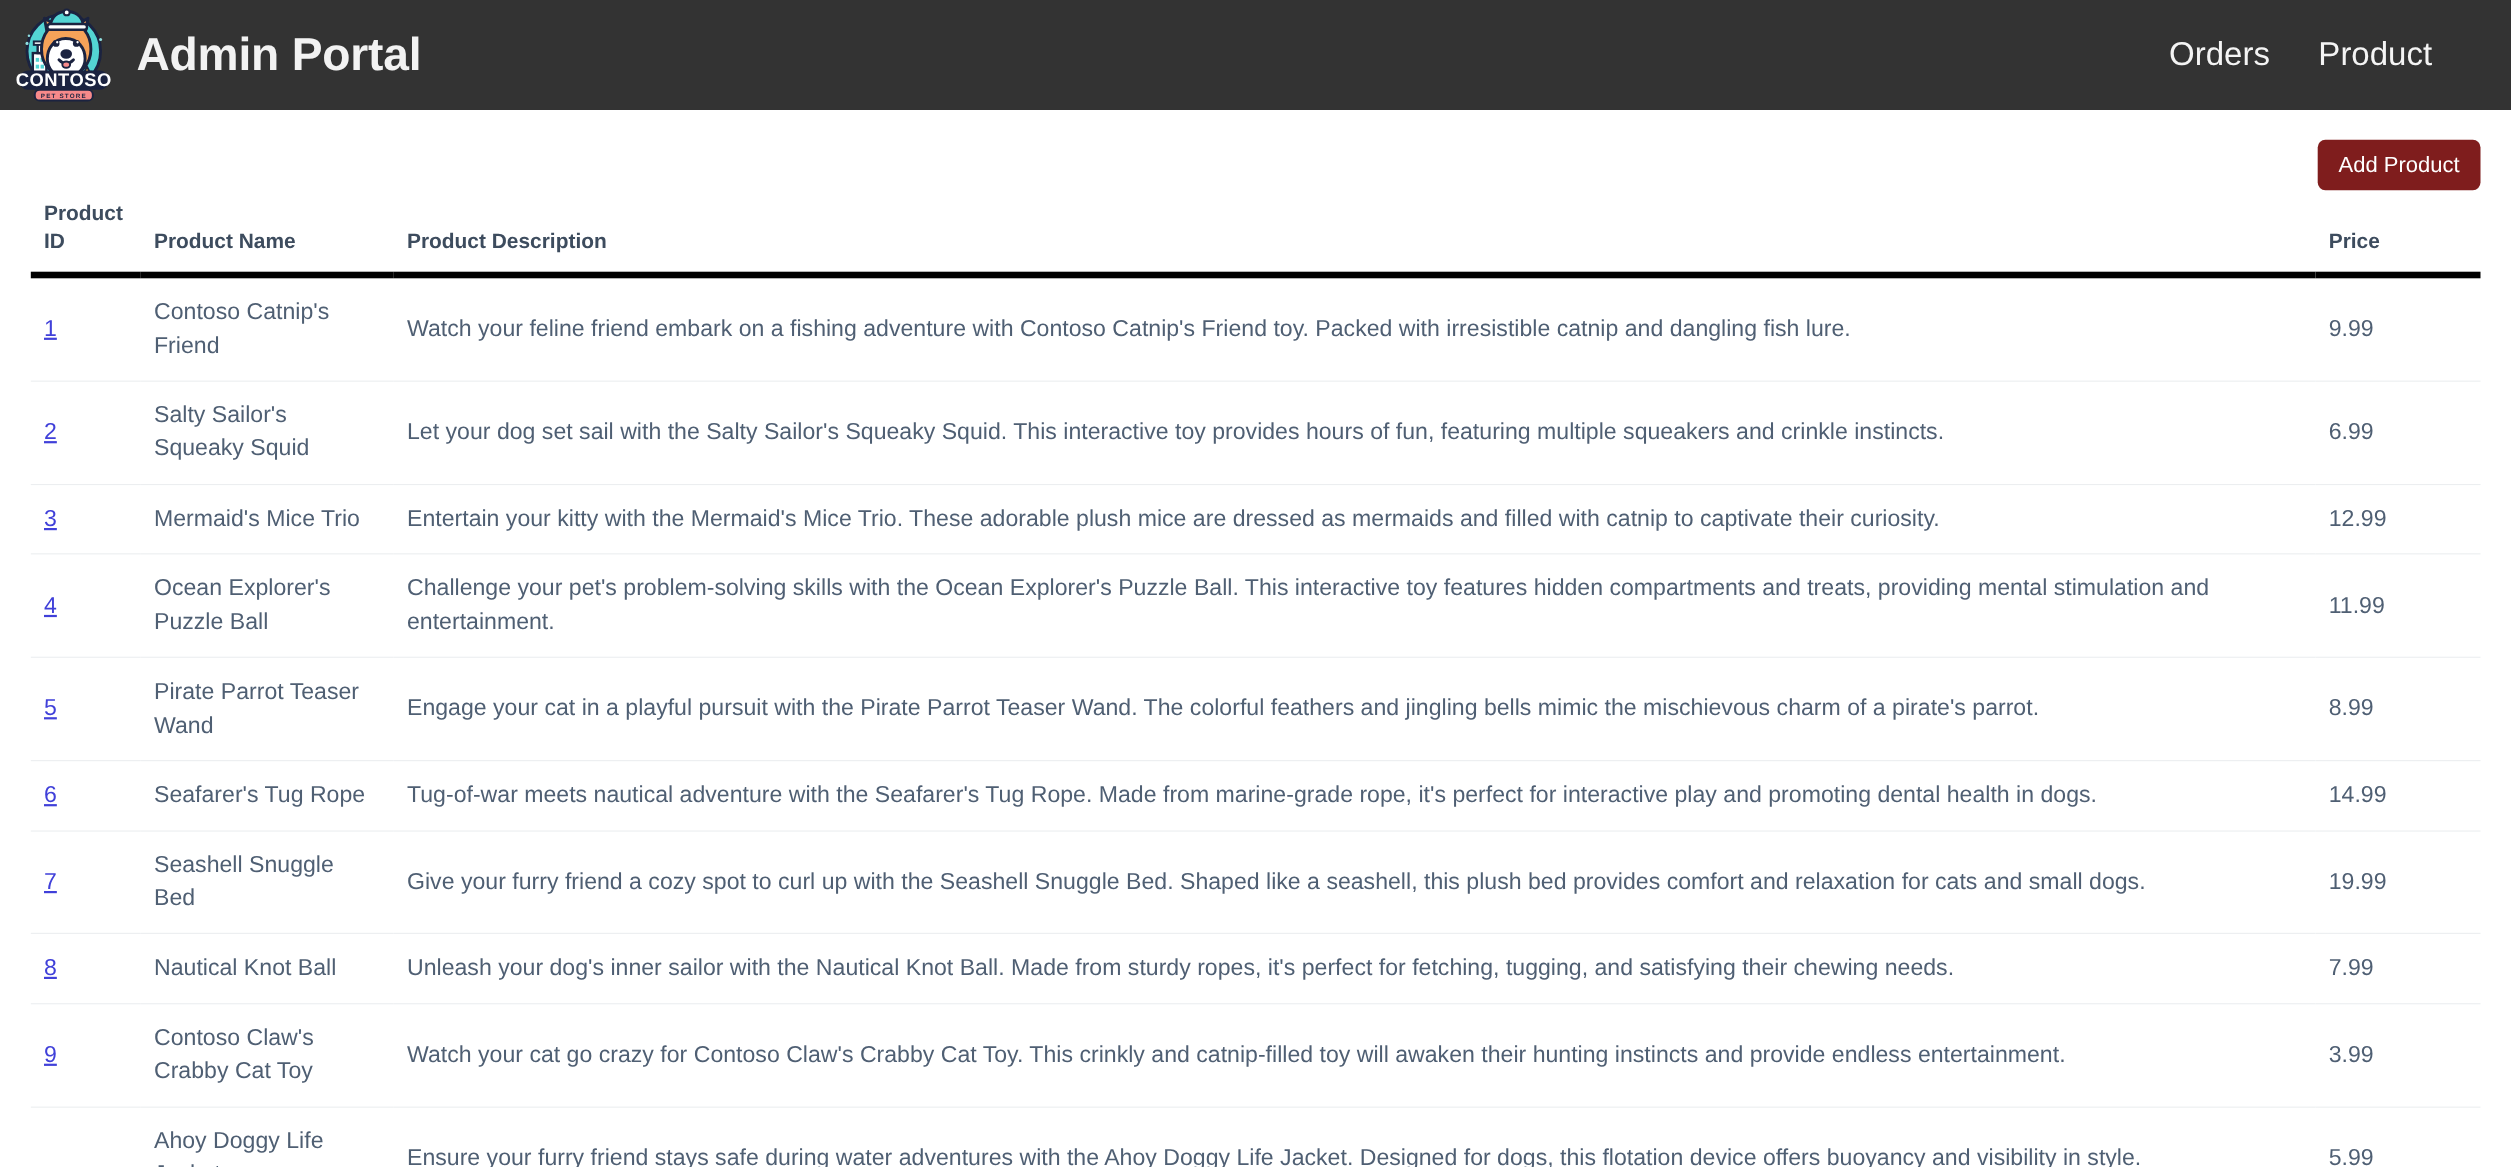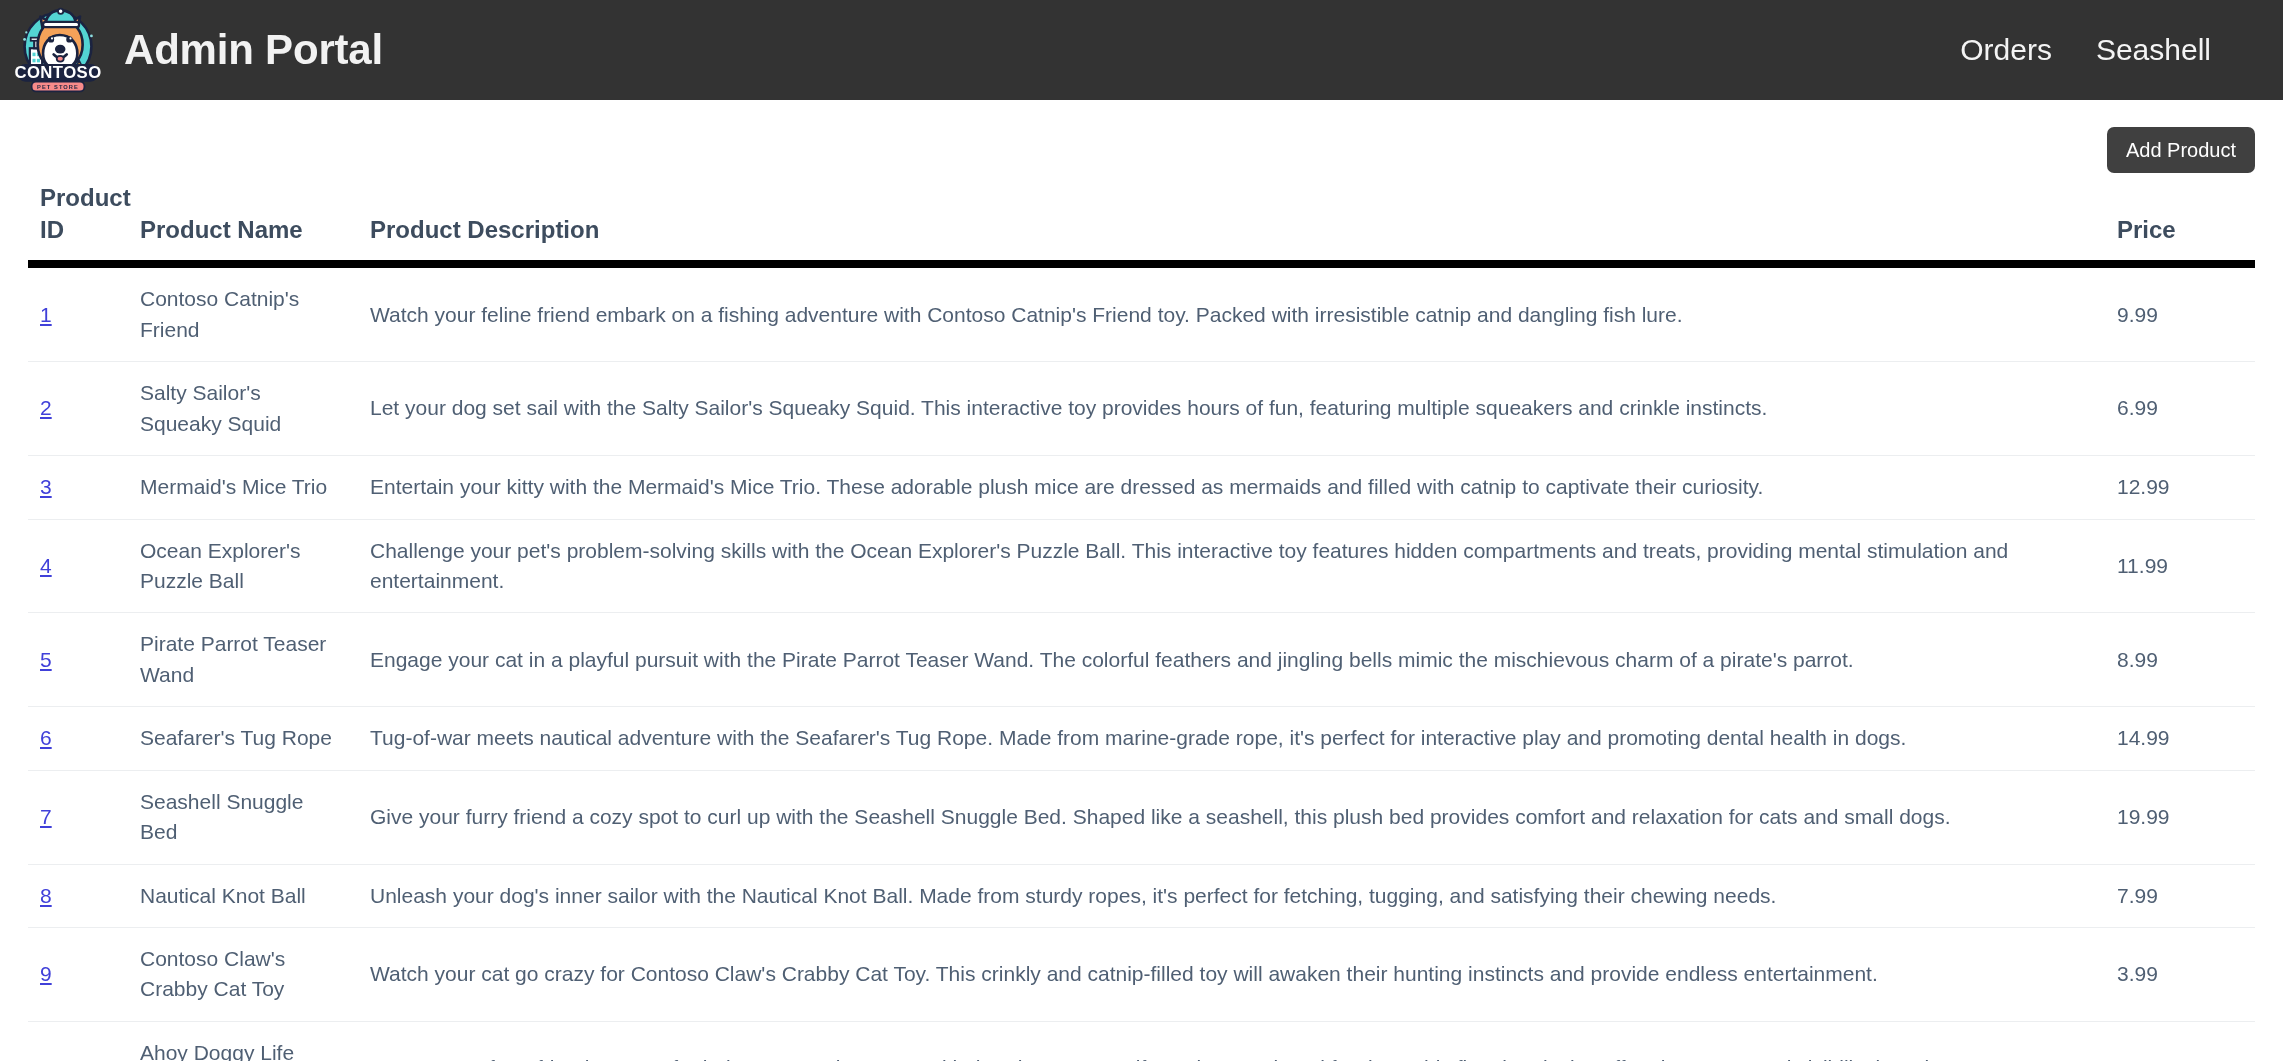--- a/index.html
+++ b/index.html
@@ -63,46 +63,46 @@
     padding: 0 28px;
     width: 100%;
   }
   .toolbar {
     display: flex;
     justify-content: flex-end;
     padding-top: 27px;
     padding-right: 0px;
   }
   .btn-add {
-    background: #404040;
+    background: #7f1d1d;
     color: #ffffff;
     border: none;
     border-radius: 7px;
     font-size: 20px;
     font-family: "Liberation Sans", sans-serif;
     padding: 13px 19px;
     cursor: pointer;
     line-height: 1;
   }
 
   
   table.products {
     width: 100%;
     border-collapse: collapse;
     margin-top: 9px;
     table-layout: fixed;
   }
   table.products thead th {
-    font-size: 24px;
+    font-size: 19px;
     font-weight: 700;
     color: #3d4c5e;
     text-align: left;
     vertical-align: bottom;
     padding: 0 12px 15px 12px;
-    border-bottom: 8px solid #000000;
+    border-bottom: 6px solid #000000;
     line-height: 1.32;
   }
   table.products tbody td {
     font-size: 21px;
     font-weight: 400;
     color: #4f5f73;
     vertical-align: middle;
     padding: 16px 12px;
     border-top: 1px solid #eceef0;
     line-height: 1.45;
@@ -182,21 +182,21 @@
           <rect x="20" y="86" width="60" height="11" rx="5" fill="#f78a8a" stroke="#1b2340" stroke-width="2"></rect>
           <text x="50" y="94.5" text-anchor="middle" font-family="Liberation Sans, sans-serif" font-size="6.5" font-weight="700" fill="#1b2340" letter-spacing="1.2">PET STORE</text>
         </g>
       </svg>
     </div>
     <div class="brand-title">Admin Portal</div>
   </div>
 
   <nav class="nav-links">
     <a class="nav-link">Orders</a>
-    <a class="nav-link">Seashell</a>
+    <a class="nav-link">Product</a>
   </nav>
 </div>
 
 <div class="container">
 
   <div class="toolbar">
     <button class="btn-add">Add Product</button>
   </div>
 
   <table class="products">

